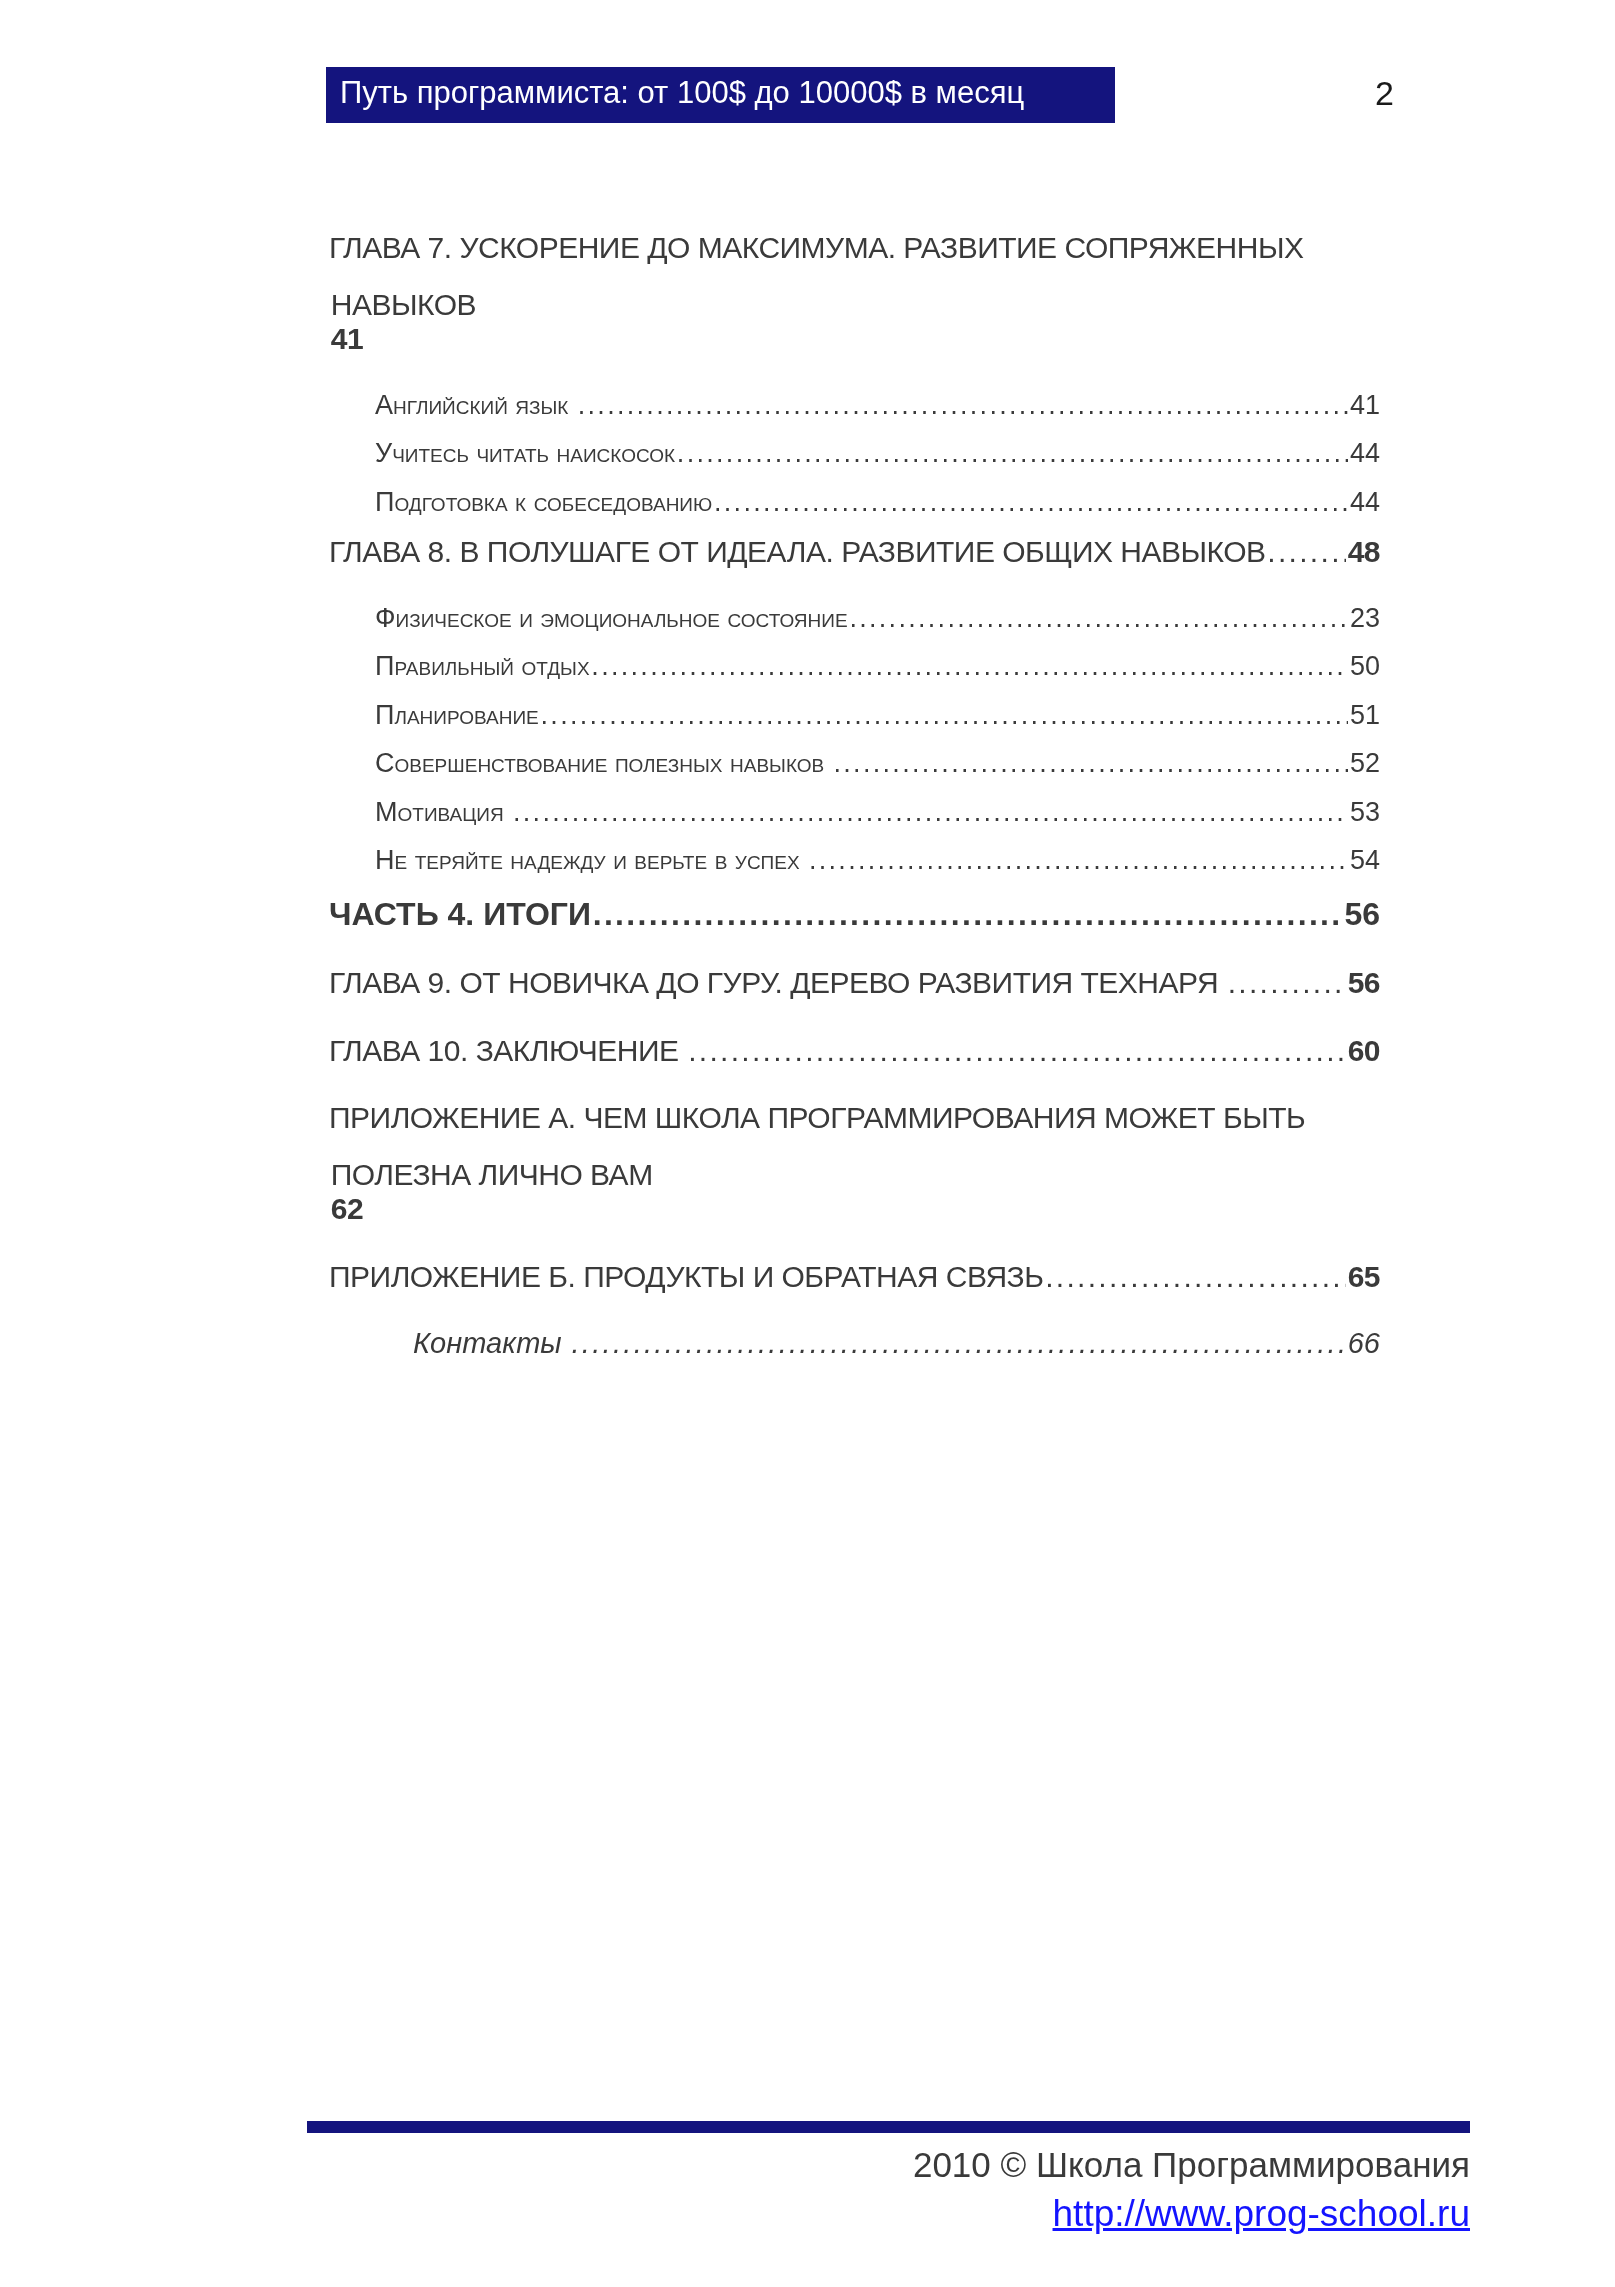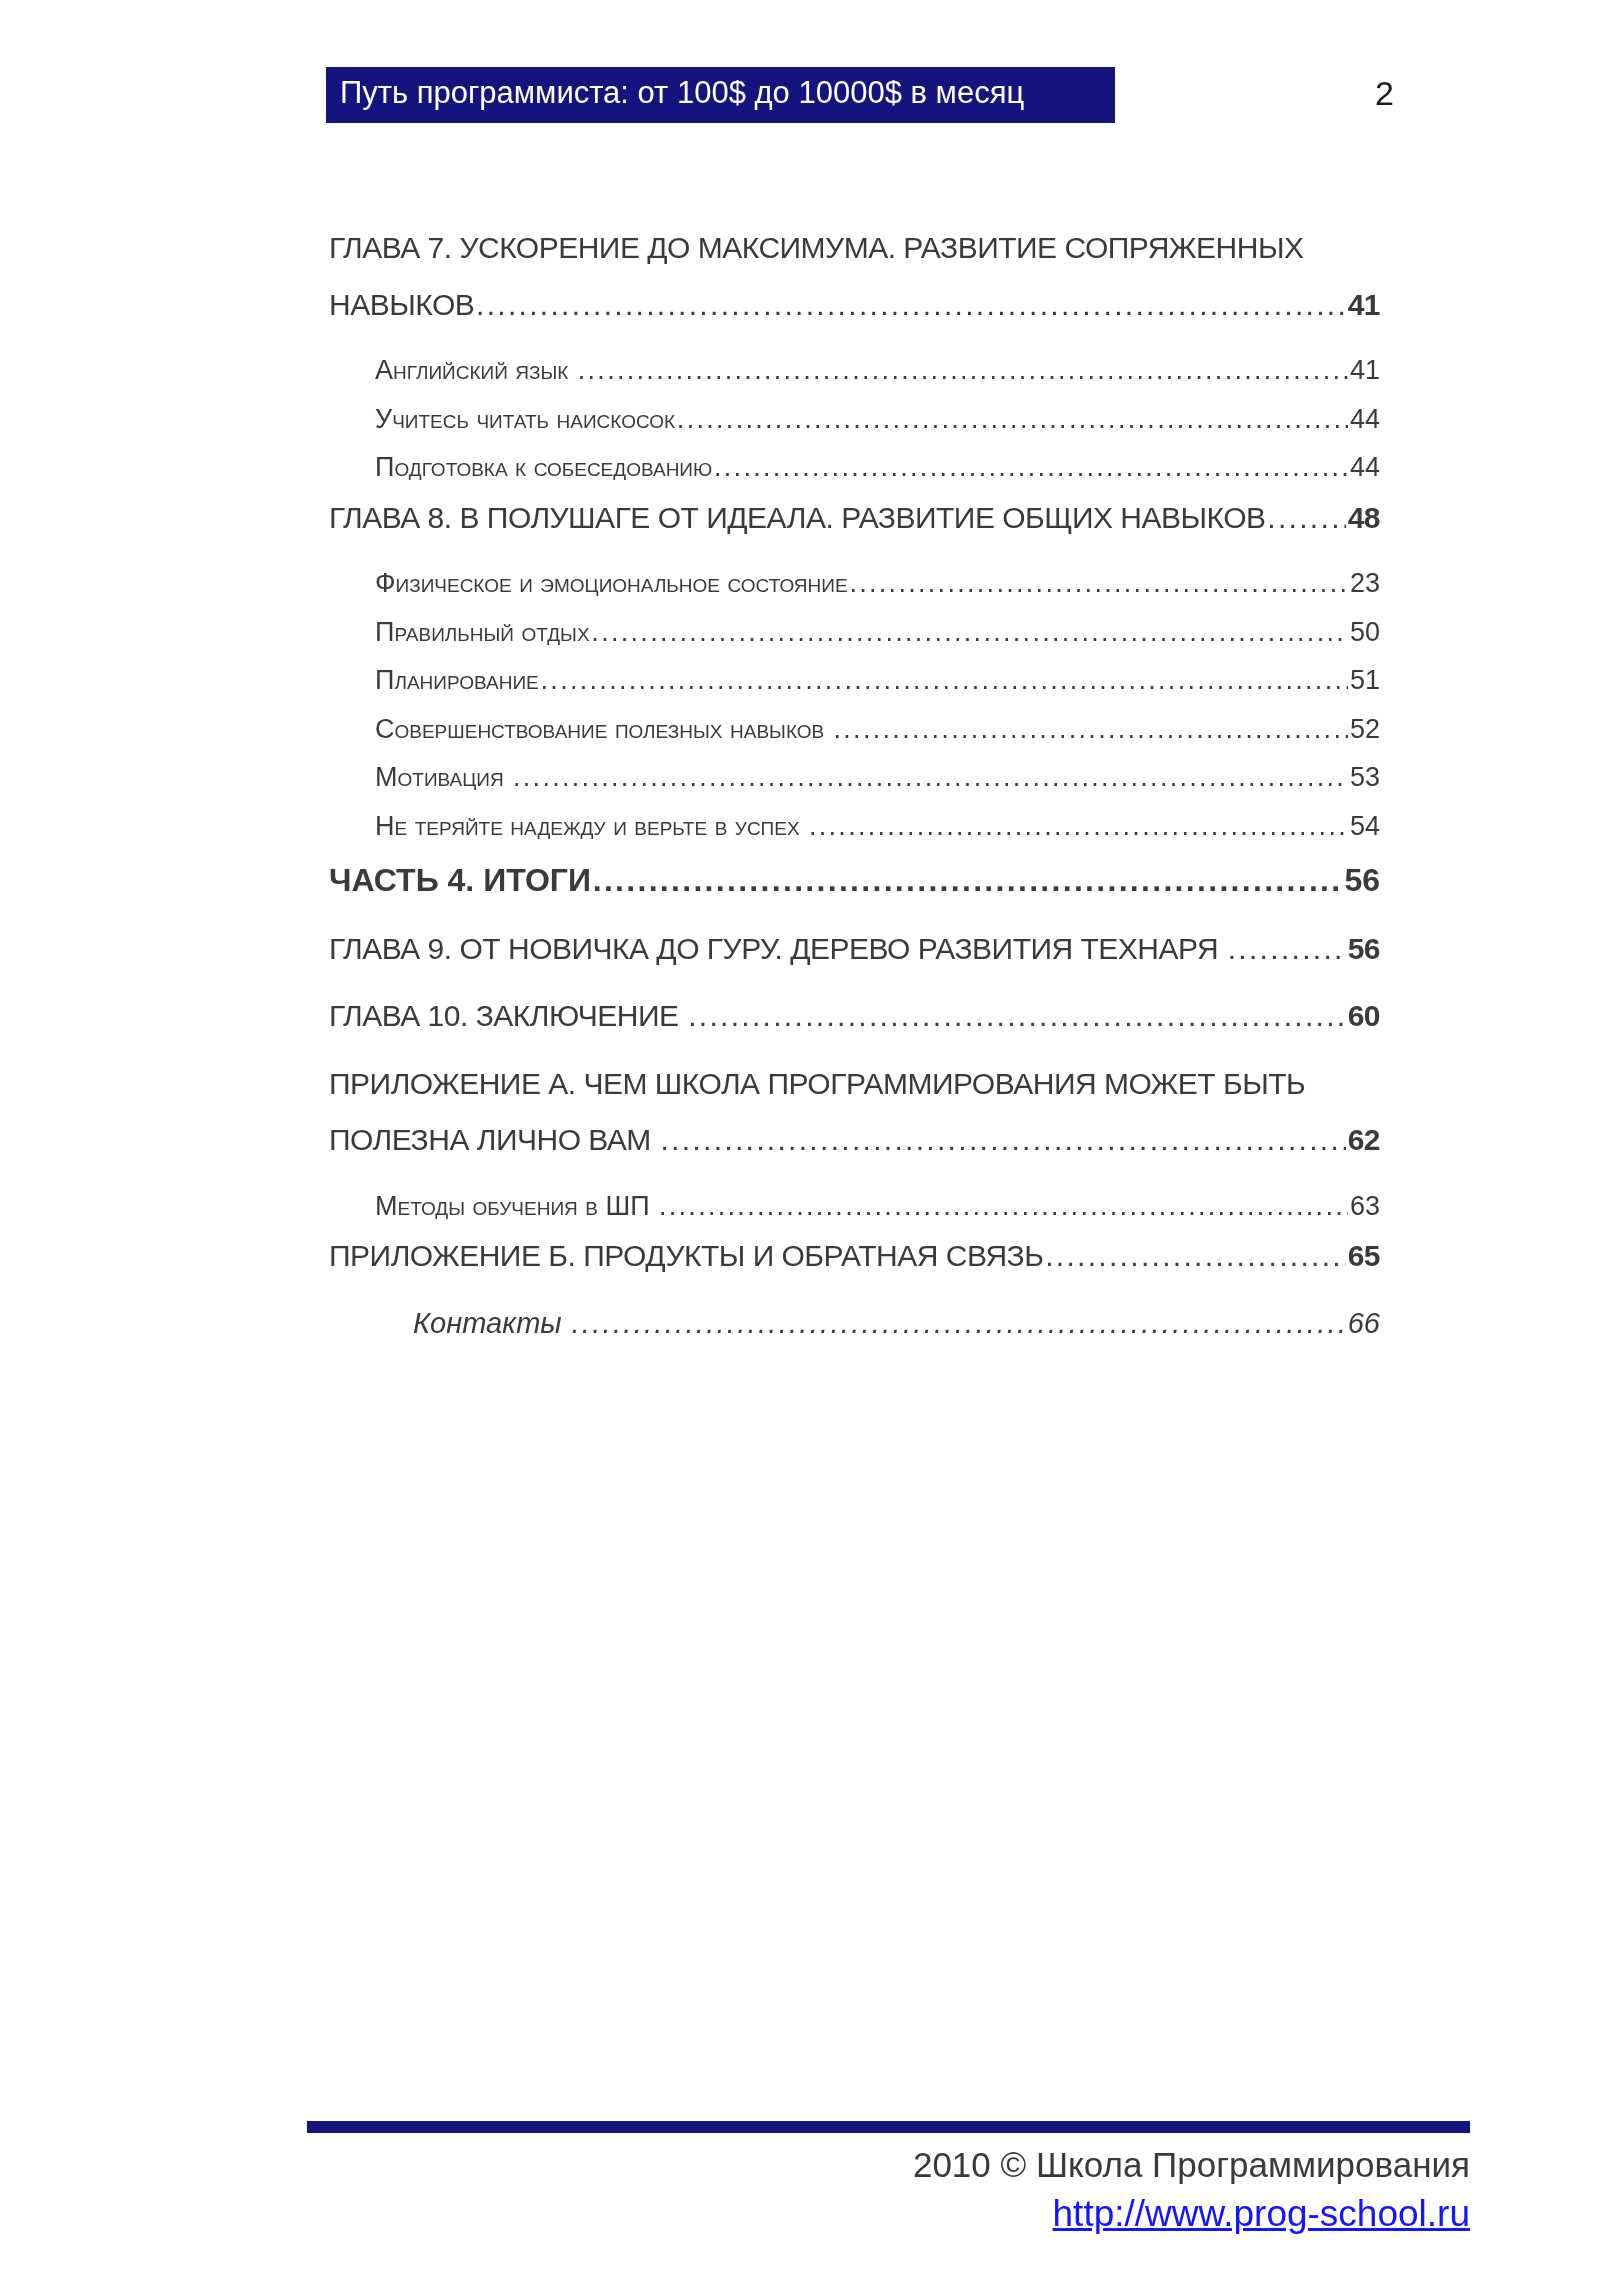--- a/index.html
+++ b/index.html
@@ -32,21 +32,21 @@
   .toc{position:absolute;left:329px;top:231px;width:1051px;}
   .row{display:flex;align-items:baseline;line-height:1.15;}
   .ttl{white-space:pre;flex:0 0 auto;}
   .leader{flex:1 1 0;overflow:hidden;white-space:nowrap;min-width:0;margin:0 1.8px;}
   .leader::after{
     content:"...................................................................................................................................................................................................................................................................................";
     letter-spacing:2.3px;
   }
   .pg{flex:0 0 auto;}
   .t-chapter{font-size:30px;letter-spacing:-0.5px;margin:13px 0 33px;}
-  .t-chapter .row + .row{margin-top:22px;}
+  .t-chapter .row + .row{margin-top:22px;flex-direction:column;}
   .t-chapter .pg{font-weight:700;}
   .t-part{font-size:32px;font-weight:700;margin:20px 0 33px;}
   .t-part .pg{font-weight:700;}
   .t-sub{font-size:27px;margin:0 0 17.5px;}
   .t-sub .row{padding-left:46px;font-variant:small-caps;}
   .t-contact{font-size:29px;font-style:italic;margin:13px 0 0;}
   .t-contact .row{padding-left:84px;}
   .toc > :first-child{margin-top:0;}
   
   .footer-rule{
@@ -178,27 +178,20 @@
       <div class="t-chapter">
         <div class="row">
           <span class="ttl">ПРИЛОЖЕНИЕ А. ЧЕМ ШКОЛА ПРОГРАММИРОВАНИЯ МОЖЕТ БЫТЬ</span>
         </div>
         <div class="row">
           <span class="ttl">ПОЛЕЗНА ЛИЧНО ВАМ </span>
           <span class="leader"></span>
           <span class="pg">62</span>
         </div>
       </div>
-      <div class="t-sub">
-        <div class="row">
-          <span class="ttl">Методы обучения в ШП </span>
-          <span class="leader"></span>
-          <span class="pg">63</span>
-        </div>
-      </div>
       <div class="t-chapter">
         <div class="row">
           <span class="ttl">ПРИЛОЖЕНИЕ Б. ПРОДУКТЫ И ОБРАТНАЯ СВЯЗЬ</span>
           <span class="leader"></span>
           <span class="pg">65</span>
         </div>
       </div>
       <div class="t-contact">
         <div class="row">
           <span class="ttl">Контакты </span>

